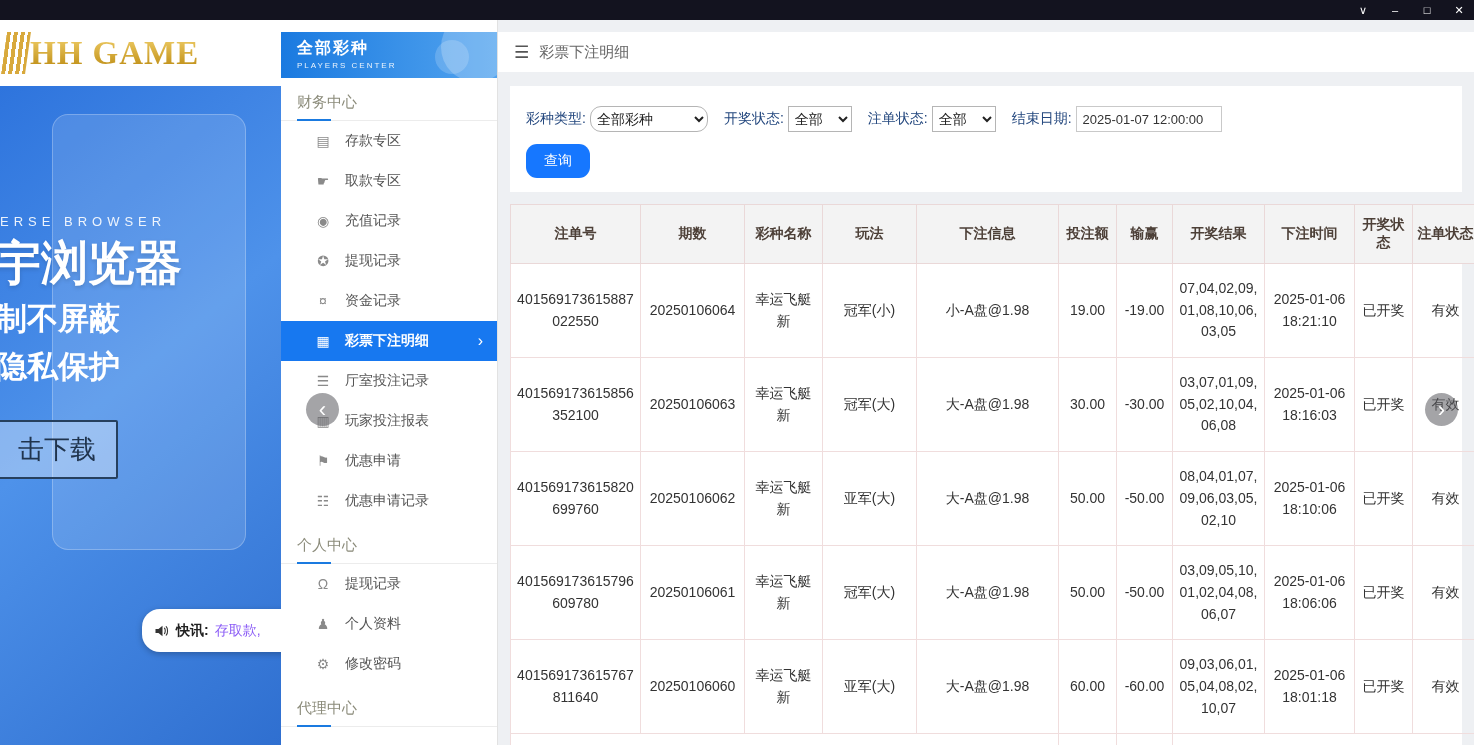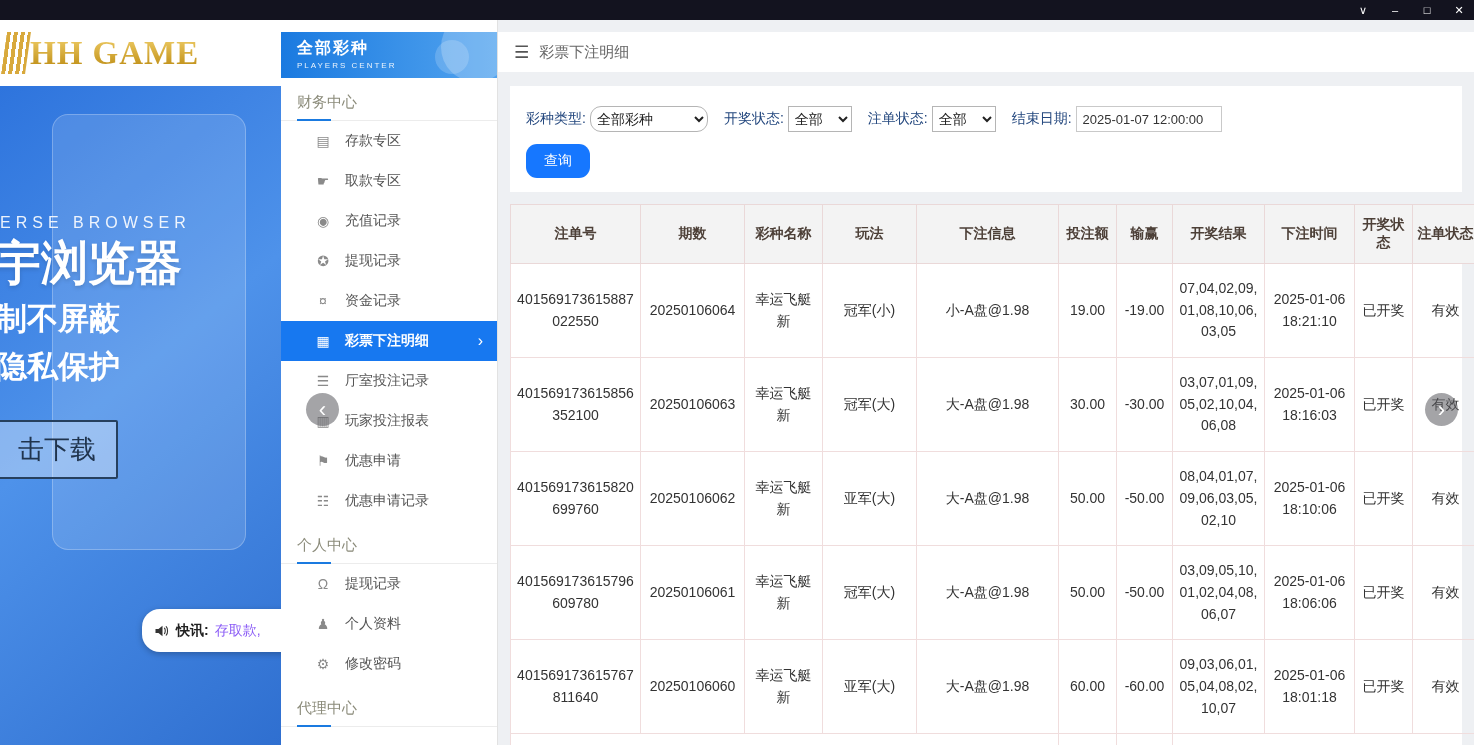--- a/index.html
+++ b/index.html
@@ -22,21 +22,21 @@
   .logo-bars { width:24px; height:42px; margin-right:2px;
     background:repeating-linear-gradient(90deg,#d8a93c 0 4px,rgba(0,0,0,0) 4px 7px); transform:skewX(-8deg); }
   .logo-text { font-family:"Liberation Serif","DejaVu Serif",serif; font-weight:800;
     font-size:33px; letter-spacing:1px; background:linear-gradient(#f2d06b,#b8860b);
     -webkit-background-clip:text; background-clip:text; color:transparent; white-space:nowrap; }
   .banner { position:absolute; top:66px; left:0; right:0; bottom:0;
     background:linear-gradient(140deg,#2e74dd 0%,#4e92ea 45%,#2f6fd0 100%); overflow:hidden; }
   .banner-card { position:absolute; left:52px; top:28px; width:194px; height:436px;
     background:rgba(255,255,255,0.13); border:1px solid rgba(255,255,255,0.25); border-radius:16px; }
   .banner-tagline { position:absolute; left:0; top:128px; color:rgba(255,255,255,0.9);
-    font-size:16px; letter-spacing:5px; white-space:nowrap; }
+    font-size:13px; letter-spacing:5px; white-space:nowrap; }
   .banner-title { position:absolute; left:-6px; top:146px; color:#fff; font-size:47px;
     font-weight:bold; white-space:nowrap; text-shadow:0 2px 4px rgba(0,0,0,0.15); }
   .banner-line1 { position:absolute; left:-4px; top:212px; color:#fff; font-size:31px; font-weight:bold; white-space:nowrap; }
   .banner-line2 { position:absolute; left:-4px; top:260px; color:#fff; font-size:31px; font-weight:bold; white-space:nowrap; }
   .banner-btn { position:absolute; left:-12px; top:334px; font-size:26px; color:#20344d;
     border:2px solid #26405e; background:rgba(255,255,255,0.35); padding:10px 20px 10px 28px;
     border-radius:2px; cursor:pointer; white-space:nowrap; }
   .ticker { position:absolute; left:142px; right:-20px; bottom:93px; height:43px; background:#fff;
     border-radius:18px; box-shadow:0 2px 6px rgba(0,0,0,0.25); display:flex; align-items:center;
     gap:6px; padding:0 12px; white-space:nowrap; }

